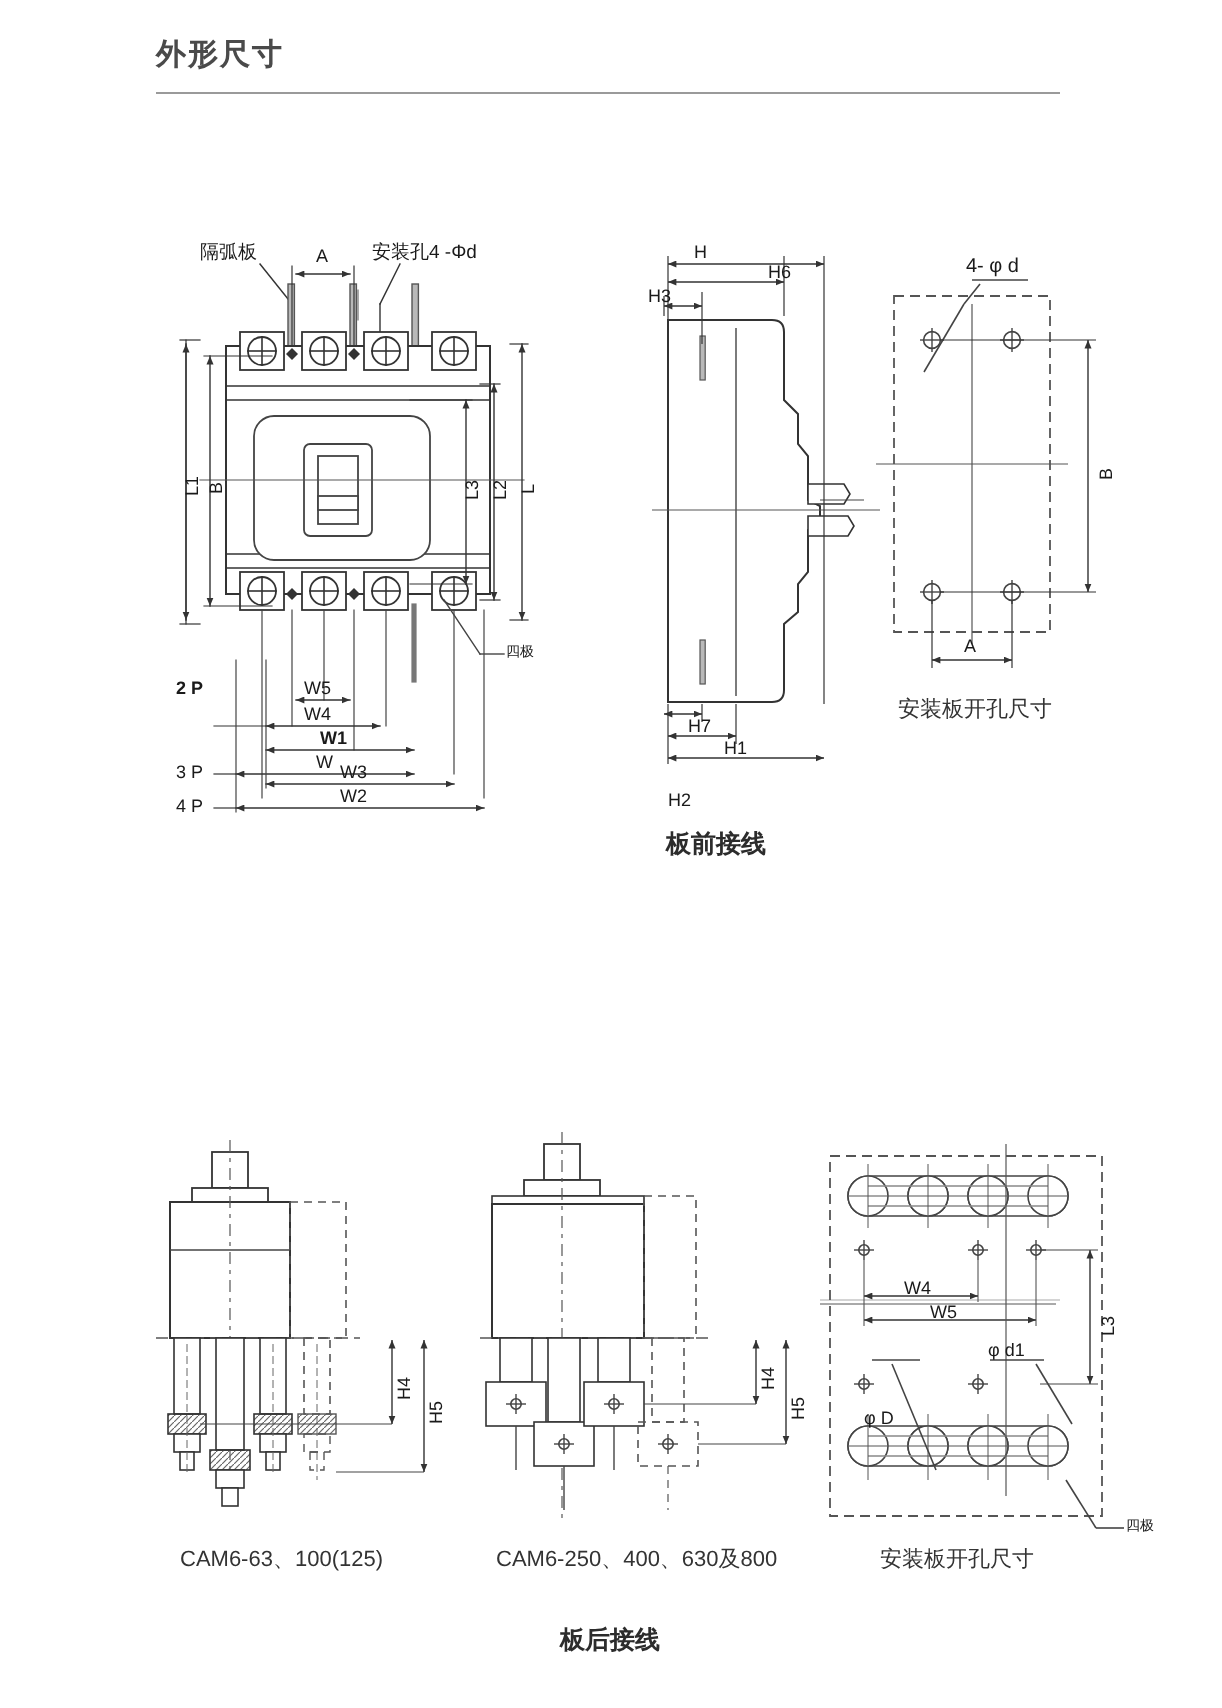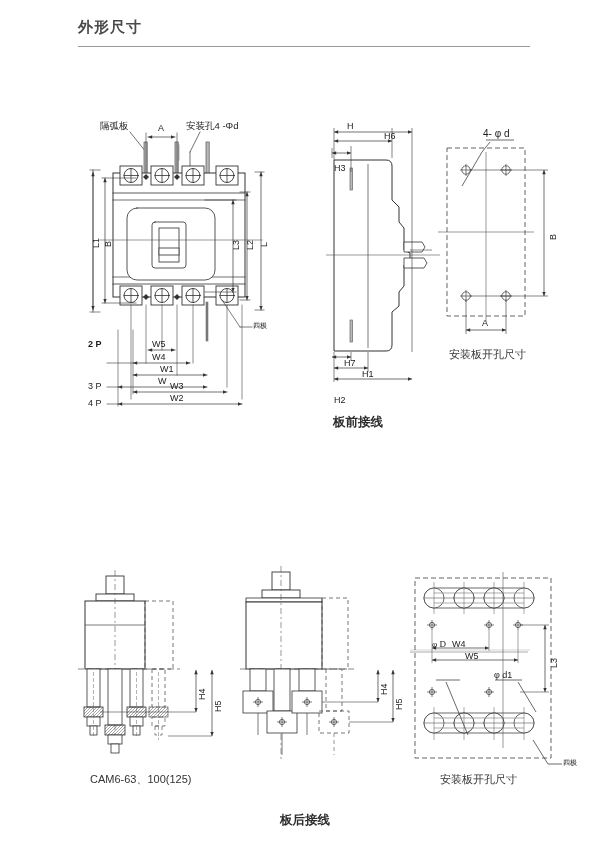--- a/index.html
+++ b/index.html
@@ -376,53 +376,54 @@
   <div class="lbl rot" style="left:91px;top:248px;">L1</div>
   <div class="lbl rot" style="left:103px;top:247px;">B</div>
   <div class="lbl rot" style="left:231px;top:250px;">L3</div>
   <div class="lbl rot" style="left:245px;top:250px;">L2</div>
   <div class="lbl rot" style="left:259px;top:247px;">L</div>
 
   <div class="lbl tiny" style="left:253px;top:321px;">四极</div>
 
   <div class="lbl" style="left:152px;top:339px;">W5</div>
   <div class="lbl" style="left:152px;top:352px;">W4</div>
-  <div class="lbl" style="left:160px;top:364px;">W1</div>
+  <div class="lbl" style="left:160px;top:364px;font-weight:bold;">W1</div>
   <div class="lbl" style="left:158px;top:376px;">W</div>
   <div class="lbl" style="left:170px;top:381px;">W3</div>
   <div class="lbl" style="left:170px;top:393px;">W2</div>
 
   <div class="lbl" style="left:88px;top:339px;font-weight:bold;">2 P</div>
   <div class="lbl" style="left:88px;top:381px;">3 P</div>
   <div class="lbl" style="left:88px;top:398px;">4 P</div>
 
   <div class="lbl" style="left:347px;top:121px;">H</div>
   <div class="lbl" style="left:352px;top:131px;margin-left:32px;">H6</div>
-  <div class="lbl" style="left:334px;top:143px;margin-top:20px;">H3</div>
+  <div class="lbl" style="left:324px;top:143px;">H3</div>
   <div class="lbl" style="left:334px;top:347px;margin-top:48px;">H2</div>
   <div class="lbl" style="left:344px;top:358px;">H7</div>
   <div class="lbl" style="left:362px;top:369px;">H1</div>
 
   <div class="lbl" style="left:483px;top:128px;font-size:10px;">4- φ d</div>
   <div class="lbl rot" style="left:548px;top:240px;">B</div>
   <div class="lbl" style="left:482px;top:318px;">A</div>
   <div class="cap" style="left:449px;top:347px;">安装板开孔尺寸</div>
 
   <div class="cap big" style="left:333px;top:414px;">板前接线</div>
 
   <div class="lbl rot" style="left:197px;top:700px;">H4</div>
   <div class="lbl rot" style="left:213px;top:712px;">H5</div>
   <div class="cap" style="left:90px;top:772px;">CAM6-63、100(125)</div>
 
   <div class="lbl rot" style="left:379px;top:695px;">H4</div>
   <div class="lbl rot" style="left:394px;top:710px;">H5</div>
+  <div class="cap" style="left:248px;top:772px;">CAM6-250、400、630及800</div>
 
   <div class="lbl" style="left:452px;top:639px;">W4</div>
   <div class="lbl" style="left:465px;top:651px;">W5</div>
   <div class="lbl rot" style="left:549px;top:668px;">L3</div>
-  <div class="lbl" style="left:432px;top:639px;font-family:Liberation Serif, serif;">φ D</div>
+  <div class="lbl" style="left:432px;top:704px;">φ D</div>
   <div class="lbl" style="left:494px;top:670px;">φ d1</div>
   <div class="lbl tiny" style="left:563px;top:758px;">四极</div>
   <div class="cap" style="left:440px;top:772px;">安装板开孔尺寸</div>
 
   <div class="cap big" style="left:280px;top:812px;">板后接线</div>
 
 </div>
 
 </body></html>

